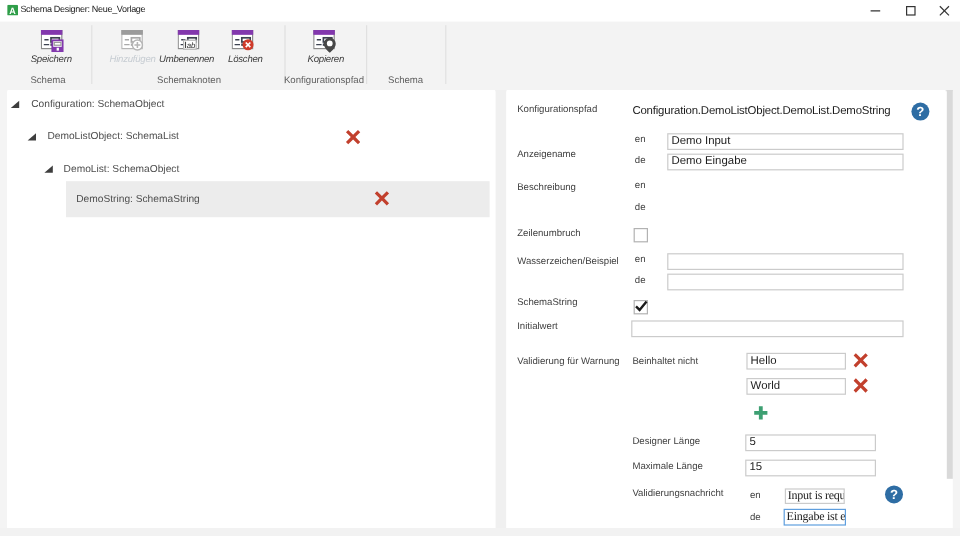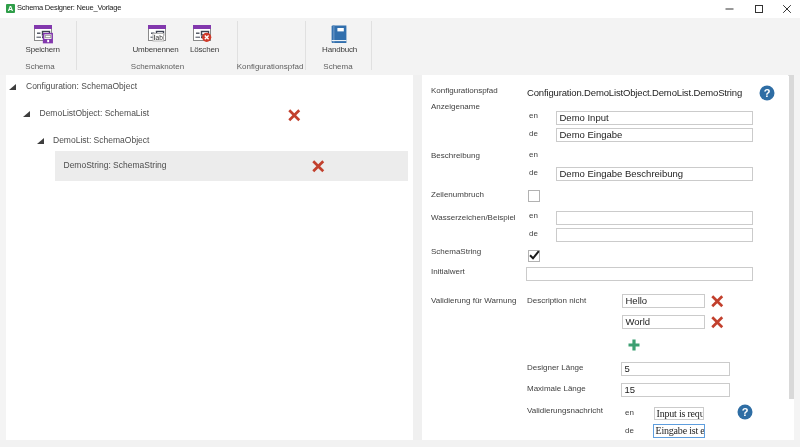--- a/index.html
+++ b/index.html
@@ -4,21 +4,21 @@
 <style>
   html,body{margin:0;padding:0;}
   body{width:800px;height:447px;overflow:hidden;font-family:"Liberation Sans",sans-serif;background:#fff;}
   .abs{position:absolute;}
   #win{position:relative;width:800px;height:447px;background:#fff;}
   
   #titlebar{left:0;top:0;width:800px;height:18px;background:#fff;}
   #title-text{left:17px;top:3px;font-size:7.5px;color:#1a1a1a;letter-spacing:-0.25px;}
   
   #toolbar{left:0;top:18px;width:800px;height:57px;background:#f3f3f3;border-bottom:1px solid #e2e2e2;}
-  .tbtn{position:absolute;top:0;width:70px;height:57px;}
+  .tbtn{position:absolute;top:0;width:70px;height:57px;font-style:italic;}
   .tbtn .ic{position:absolute;left:50%;transform:translateX(-50%);margin-left:1px;top:7px;}
   .tlabel{position:absolute;top:27px;left:0;width:100%;text-align:center;font-size:8px;color:#3b3b3b;letter-spacing:-0.2px;}
   .tlabel.dis{color:#c6ccd2;}
   .tsep{position:absolute;top:3px;width:1px;height:49px;background:#e0e0e0;}
   .tgroup{position:absolute;top:61.5px;font-size:8px;color:#5f5f5f;transform:translateX(-50%);}
   
   #leftmargin{left:0;top:75px;width:6px;height:365px;background:#f4f4f4;}
   #tree{left:6px;top:75px;width:407px;height:365px;background:#fff;}
   #splitter{left:413px;top:75px;width:9px;height:365px;background:#f0f0f0;}
   #rpanel{left:422px;top:75px;width:366px;height:365px;background:#fff;}
@@ -63,20 +63,33 @@
           <rect x="8" y="11.2" width="4" height="2" fill="#3c4250"></rect>
           <g>
             <rect x="9.6" y="8.6" width="8.6" height="9" fill="#fff" stroke="#8238ad" stroke-width="1.5"></rect>
             <rect x="11.2" y="10.3" width="5.6" height="2.4" fill="#fff" stroke="#9a9a9a" stroke-width="1"></rect>
             <rect x="9.8" y="14" width="8.2" height="3.4" fill="#8238ad"></rect>
             <rect x="13.2" y="14.8" width="1.9" height="2.4" fill="#fff"></rect>
           </g>
         </svg></span>
     <div class="tlabel">Speichern</div>
   </div>
+  <div class="tbtn" style="left:75.5px;top:18px">
+    <span class="ic" id="ic-add" style="margin-left:0px"><svg width="20" height="19" viewBox="0 0 20 19">
+          <rect x="0.5" y="0.5" width="17" height="15" fill="#fff" stroke="#b5b5b5" stroke-width="1"></rect>
+          <rect x="0.5" y="0.5" width="17" height="3" fill="#9c9c9c" stroke="#9c9c9c"></rect>
+          <rect x="8.5" y="6.5" width="7" height="3.5" fill="none" stroke="#a9a9a9" stroke-width="1.4"></rect>
+          <path d="M3 8.2 L6.5 8.2" stroke="#a9a9a9" stroke-width="1.3"></path>
+          <path d="M2.5 12.2 L7 12.2" stroke="#a9a9a9" stroke-width="1"></path>
+          <rect x="8" y="11.2" width="4" height="2" fill="#a9a9a9"></rect>
+          <circle cx="13.5" cy="12.5" r="4.2" fill="#fff" stroke="#b5b5b5" stroke-width="1.2"></circle>
+          <path d="M13.5 10 L13.5 15 M11 12.5 L16 12.5" stroke="#b5b5b5" stroke-width="1.3"></path>
+        </svg></span>
+    <div class="tlabel dis">Hinzufügen</div>
+  </div>
   <div class="tbtn" style="left:169.5px;top:18px">
     <span class="ic" id="ic-del" style="margin-left:-1.5px"><svg width="20" height="19" viewBox="0 0 20 19">
           <rect x="0.5" y="0.5" width="17" height="15" fill="#fff" stroke="#8a8a8a" stroke-width="1"></rect>
           <rect x="0.5" y="0.5" width="17" height="3" fill="#8238ad" stroke="#8238ad"></rect>
           <rect x="8.5" y="6.5" width="7" height="3.5" fill="none" stroke="#3c4250" stroke-width="1.4"></rect>
           <path d="M3 8.2 L6.5 8.2" stroke="#3c4250" stroke-width="1.3"></path>
           <path d="M2.5 12.2 L7 12.2" stroke="#3c4250" stroke-width="1"></path>
           <rect x="8" y="11.2" width="4" height="2" fill="#3c4250"></rect>
           <circle cx="13.7" cy="12.3" r="4.6" fill="#cf3a2a"></circle>
           <path d="M11.8 10.4 L15.6 14.2 M15.6 10.4 L11.8 14.2" stroke="#fff" stroke-width="1.4"></path>
@@ -90,28 +103,32 @@
           <rect x="8.5" y="6.5" width="7" height="3.5" fill="none" stroke="#3c4250" stroke-width="1.4"></rect>
           <path d="M3 8.2 L6.5 8.2" stroke="#3c4250" stroke-width="1.3"></path>
           <path d="M2.5 12.2 L7 12.2" stroke="#3c4250" stroke-width="1"></path>
           <rect x="8" y="11.2" width="4" height="2" fill="#3c4250"></rect>
           <rect x="5" y="8.5" width="10.5" height="7.5" fill="#fff" stroke="#b5b5b5" stroke-width="1"></rect>
           <text x="7.6" y="14.8" font-size="6.5" fill="#2a2a2a" font-family="Liberation Sans">ab</text>
           <line x1="6.6" y1="9.8" x2="6.6" y2="15" stroke="#444" stroke-width="0.9"></line>
         </svg></span>
     <div class="tlabel">Umbenennen</div>
   </div>
-  <div class="tbtn" style="left:304.5px;top:18px">
-    <span class="ic" id="ic-book" style="margin-left:-1px"><svg width="20" height="19" viewBox="0 0 20 19">
-          <path d="M3.6 0.5 Q2.6 0.5 2.6 1.5 L2.6 17 Q2.6 18 3.6 18 L17.4 18 L17.4 0.5 Z" fill="#316fad"></path>
-          <rect x="3.9" y="0.5" width="1.7" height="17.5" fill="#5a8cc0"></rect>
-          <rect x="8.4" y="3" width="6.4" height="3.4" fill="#fff"></rect>
-          <rect x="2.6" y="15.1" width="14.8" height="1" fill="#fff"></rect>
-        </svg></span>
-    <div class="tlabel">Handbuch</div>
+  <div class="tbtn" style="left:236.5px;top:18px">
+    <span class="ic" id="ic-copy" style="margin-left:-0.5px"><svg width="20" height="19" viewBox="0 0 20 19">
+          <rect x="0.5" y="0.5" width="17" height="15" fill="#fff" stroke="#8a8a8a" stroke-width="1"></rect>
+          <rect x="0.5" y="0.5" width="17" height="3" fill="#8238ad" stroke="#8238ad"></rect>
+          <rect x="8.5" y="6.5" width="7" height="3.5" fill="none" stroke="#3c4250" stroke-width="1.4"></rect>
+          <path d="M3 8.2 L6.5 8.2" stroke="#3c4250" stroke-width="1.3"></path>
+          <path d="M2.5 12.2 L7 12.2" stroke="#3c4250" stroke-width="1"></path>
+          <rect x="8" y="11.2" width="4" height="2" fill="#3c4250"></rect>
+          <path d="M13.8 6.4 a5 5 0 0 1 5 5 c0 3.6 -5 7.6 -5 7.6 c0 0 -5 -4 -5 -7.6 a5 5 0 0 1 5 -5 Z" fill="#474747"></path>
+          <circle cx="13.8" cy="11.2" r="2.4" fill="#fff"></circle>
+        </svg></span>
+    <div class="tlabel">Kopieren</div>
   </div>
   <div class="tsep" style="left:76px;top:21px"></div>
   <div class="tsep" style="left:237px;top:21px"></div>
   <div class="tsep" style="left:305px;top:21px"></div>
   <div class="tsep" style="left:371px;top:21px"></div>
   <div class="tgroup" style="left:40px">Schema</div>
   <div class="tgroup" style="left:157.5px">Schemaknoten</div>
   <div class="tgroup" style="left:270px">Konfigurationspfad</div>
   <div class="tgroup" style="left:338px">Schema</div>
 
@@ -138,50 +155,49 @@
         <path d="M0.3 2.2 L2.2 0.3 L6.25 4.35 L10.3 0.3 L12.2 2.2 L8.15 6.25 L12.2 10.3 L10.3 12.2 L6.25 8.15 L2.2 12.2 L0.3 10.3 L4.35 6.25 Z" fill="#c2402d"></path>
       </svg></span>
 
   <div class="flabel" style="left:431px;top:85.5px">Konfigurationspfad</div>
   <div class="fval" style="left:527px;top:86.5px;letter-spacing:-0.15px">Configuration.DemoListObject.DemoList.DemoString</div>
   <span class="abs" id="q1" style="left:759px;top:84.5px"><svg width="16" height="16" viewBox="0 0 16 16">
         <circle cx="8" cy="8" r="7.5" fill="#2e6da4"></circle>
         <text x="8" y="12" font-size="11" font-weight="bold" fill="#fff" text-anchor="middle" font-family="Liberation Sans">?</text>
       </svg></span>
 
-  <div class="flabel" style="left:431px;top:102px">Anzeigename</div>
+  <div class="flabel" style="left:431px;top:124px">Anzeigename</div>
   <div class="flabel" style="left:529px;top:111px">en</div>
   <div class="inp" style="left:556px;top:110.5px;width:192px;height:12px">Demo Input</div>
   <div class="flabel" style="left:529px;top:129px">de</div>
   <div class="inp" style="left:556px;top:128px;width:192px;height:12px">Demo Eingabe</div>
 
   <div class="flabel" style="left:431px;top:150.5px">Beschreibung</div>
   <div class="flabel" style="left:529px;top:150px">en</div>
   <div class="flabel" style="left:529px;top:168px">de</div>
-  <div class="inp" style="left:556px;top:166.5px;width:192px;height:12px">Demo Eingabe Beschreibung</div>
 
   <div class="flabel" style="left:431px;top:190px">Zeilenumbruch</div>
   <div class="cb" style="left:528px;top:190px"></div>
 
   <div class="flabel" style="left:431px;top:213px">Wasserzeichen/Beispiel</div>
   <div class="flabel" style="left:529px;top:211px">en</div>
   <div class="inp" style="left:556px;top:210.5px;width:192px;height:12px"></div>
   <div class="flabel" style="left:529px;top:229px">de</div>
   <div class="inp" style="left:556px;top:228px;width:192px;height:12px"></div>
 
   <div class="flabel" style="left:431px;top:247px">SchemaString</div>
   <div class="cb" style="left:528px;top:250px"></div>
   <svg class="abs" style="left:527px;top:247px" width="16" height="16" viewBox="0 0 16 16">
       <path d="M3 8.3 L6 11.3 L11.8 4.2" fill="none" stroke="#1a1a1a" stroke-width="2"></path>
     </svg>
   <div class="flabel" style="left:431px;top:266.5px">Initialwert</div>
   <div class="inp" style="left:526px;top:267px;width:222px;height:12px"></div>
 
   <div class="flabel" style="left:431px;top:296px">Validierung für Warnung</div>
-  <div class="flabel" style="left:527px;top:296px">Description nicht</div>
+  <div class="flabel" style="left:527px;top:296px">Beinhaltet nicht</div>
   <div class="inp" style="left:622px;top:293.5px;width:78px;height:12px">Hello</div>
   <span class="abs" id="x3" style="left:711px;top:293.5px"><svg width="13" height="13" viewBox="0 0 13 13">
         <path d="M0.3 2.2 L2.2 0.3 L6.25 4.35 L10.3 0.3 L12.2 2.2 L8.15 6.25 L12.2 10.3 L10.3 12.2 L6.25 8.15 L2.2 12.2 L0.3 10.3 L4.35 6.25 Z" fill="#c2402d"></path>
       </svg></span>
   <div class="inp" style="left:622px;top:315px;width:78px;height:12px">World</div>
   <span class="abs" id="x4" style="left:711px;top:315px"><svg width="13" height="13" viewBox="0 0 13 13">
         <path d="M0.3 2.2 L2.2 0.3 L6.25 4.35 L10.3 0.3 L12.2 2.2 L8.15 6.25 L12.2 10.3 L10.3 12.2 L6.25 8.15 L2.2 12.2 L0.3 10.3 L4.35 6.25 Z" fill="#c2402d"></path>
       </svg></span>
   <span class="abs" id="plus" style="left:627.5px;top:336.5px"><svg width="12" height="12" viewBox="0 0 12 12">
         <path d="M4.4 0.5 L7.6 0.5 L7.6 4.4 L11.5 4.4 L11.5 7.6 L7.6 7.6 L7.6 11.5 L4.4 11.5 L4.4 7.6 L0.5 7.6 L0.5 4.4 L4.4 4.4 Z" fill="#3d9f72"></path>

